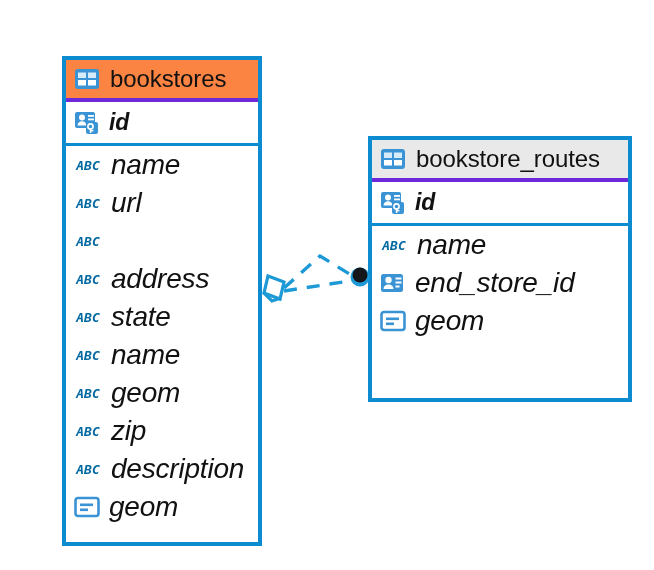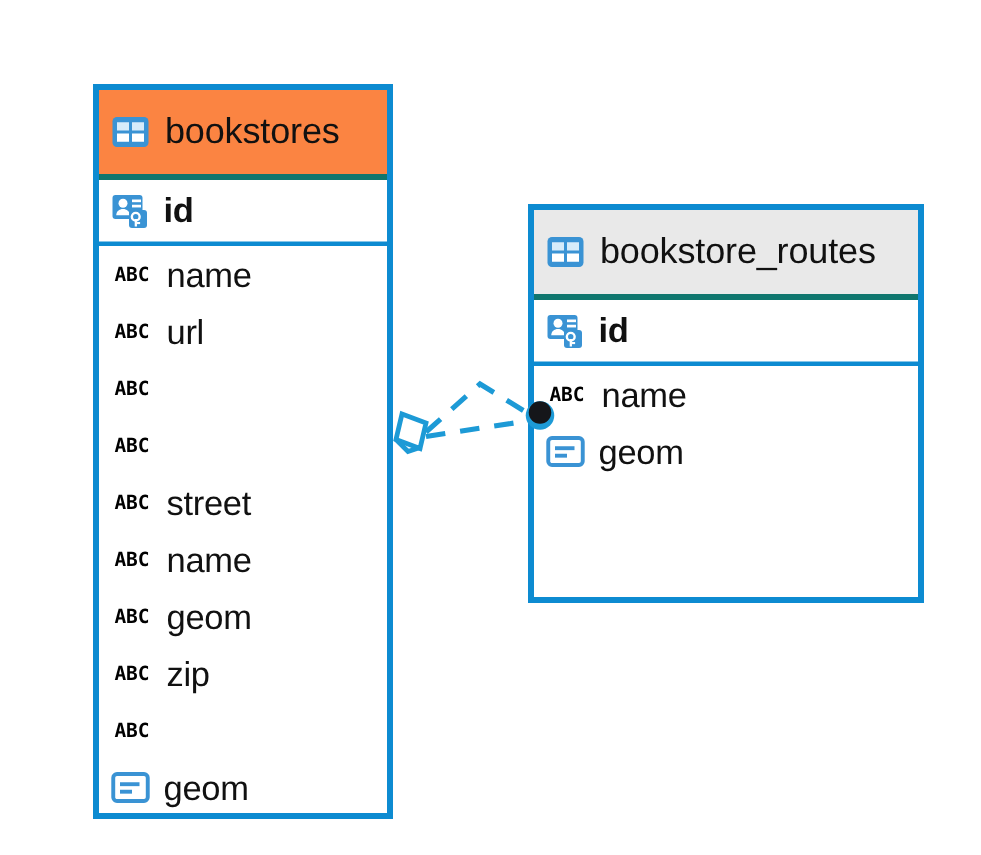--- a/index.html
+++ b/index.html
@@ -27,61 +27,62 @@
     border: 4px solid #0d8bd1;
     background: #ffffff;
   }
   #entity-bookstores {
     left: 62px;
     top: 56px;
     width: 200px;
     height: 490px;
   }
   #entity-bookstore-routes {
-    left: 352px;
+    left: 368px;
     top: 136px;
     width: 264px;
     height: 266px;
   }
 
   .entity-header {
     display: flex;
     align-items: center;
     box-sizing: border-box;
-    height: 60px;
+    height: 42px;
     padding-left: 8px;
-    border-bottom: 4px solid #0f766e;
+    border-bottom: 4px solid #6d28d9;
   }
   .entity-header.accent-orange { background: #fb8442; }
   .entity-header.accent-gray   { background: #e9e9e9; }
 
   .entity-title {
     font-size: 24px;
     color: #111111;
     margin-left: 10px;
     white-space: nowrap;
     letter-spacing: -0.1px;
   }
 
   .field-list {
     display: block;
+    font-style: italic;
   }
   .field-row {
     display: flex;
     align-items: center;
     height: 38px;
     padding-left: 8px;
     box-sizing: border-box;
   }
   .field-row.pk-row {
     border-bottom: 3px solid #0d8bd1;
     height: 44px;
   }
   .field-label {
-    font-size: 23px;
+    font-size: 28px;
     color: #111111;
     margin-left: 9px;
     white-space: nowrap;
     letter-spacing: -0.2px;
   }
   .field-label.bold { font-weight: bold; font-size: 23px; }
 
   
   .icon {
     display: inline-flex;
@@ -90,21 +91,21 @@
     flex: none;
   }
   .icon svg { display: block; }
 
   .icon-abc {
     width: 28px;
     height: 22px;
     font-family: "DejaVu Sans Mono", monospace;
     font-size: 13px;
     font-weight: bold;
-    color: #000000;
+    color: #0369a1;
     letter-spacing: 0px;
     line-height: 1;
   }
 
   
   #connector {
     position: absolute;
     left: 0;
     top: 0;
     width: 654px;
@@ -161,44 +162,46 @@
         <span class="icon icon-abc">ABC</span>
         <span class="field-label">url</span>
       </div>
 
       <div class="field-row">
         <span class="icon icon-abc">ABC</span>
       </div>
 
       <div class="field-row">
         <span class="icon icon-abc">ABC</span>
-      </div>
-
-      <div class="field-row">
-        <span class="icon icon-abc">ABC</span>
-        <span class="field-label">street</span>
+        <span class="field-label">address</span>
+      </div>
+
+      <div class="field-row">
+        <span class="icon icon-abc">ABC</span>
+        <span class="field-label">state</span>
       </div>
 
       <div class="field-row">
         <span class="icon icon-abc">ABC</span>
         <span class="field-label">name</span>
       </div>
 
       <div class="field-row">
         <span class="icon icon-abc">ABC</span>
         <span class="field-label">geom</span>
       </div>
 
       <div class="field-row">
         <span class="icon icon-abc">ABC</span>
         <span class="field-label">zip</span>
       </div>
 
       <div class="field-row">
         <span class="icon icon-abc">ABC</span>
+        <span class="field-label">description</span>
       </div>
 
       <div class="field-row">
         <span class="icon">
           <svg width="26" height="22" viewBox="0 0 26 22" aria-hidden="true">
             <rect x="1.5" y="2" width="23" height="18" rx="2.5" fill="#ffffff" stroke="#3a93d4" stroke-width="2.6"></rect>
             <rect x="6" y="7.5" width="13" height="2.6" fill="#3a93d4"></rect>
             <rect x="6" y="12.5" width="8" height="2.6" fill="#3a93d4"></rect>
           </svg>
         </span>
@@ -242,20 +245,33 @@
         </span>
         <span class="field-label bold">id</span>
       </div>
 
       <div class="field-row">
         <span class="icon icon-abc">ABC</span>
         <span class="field-label">name</span>
       </div>
 
 
+      <div class="field-row">
+        <span class="icon">
+          <svg width="26" height="22" viewBox="0 0 26 22" aria-hidden="true">
+            <rect x="1" y="2" width="22" height="18" rx="2.5" fill="#3a93d4"></rect>
+            <circle cx="8.5" cy="8" r="3.2" fill="#ffffff"></circle>
+            <path d="M3.5 17c0-2.9 2.2-4.6 5-4.6s5 1.7 5 4.6z" fill="#ffffff"></path>
+            <rect x="15.5" y="5.5" width="6" height="2" fill="#ffffff"></rect>
+            <rect x="15.5" y="9.5" width="6" height="2" fill="#ffffff"></rect>
+            <rect x="15.5" y="13.5" width="4" height="2" fill="#ffffff"></rect>
+          </svg>
+        </span>
+        <span class="field-label">end_store_id</span>
+      </div>
 
       <div class="field-row">
         <span class="icon">
           <svg width="26" height="22" viewBox="0 0 26 22" aria-hidden="true">
             <rect x="1.5" y="2" width="23" height="18" rx="2.5" fill="#ffffff" stroke="#3a93d4" stroke-width="2.6"></rect>
             <rect x="6" y="7.5" width="13" height="2.6" fill="#3a93d4"></rect>
             <rect x="6" y="12.5" width="8" height="2.6" fill="#3a93d4"></rect>
           </svg>
         </span>
         <span class="field-label">geom</span>

